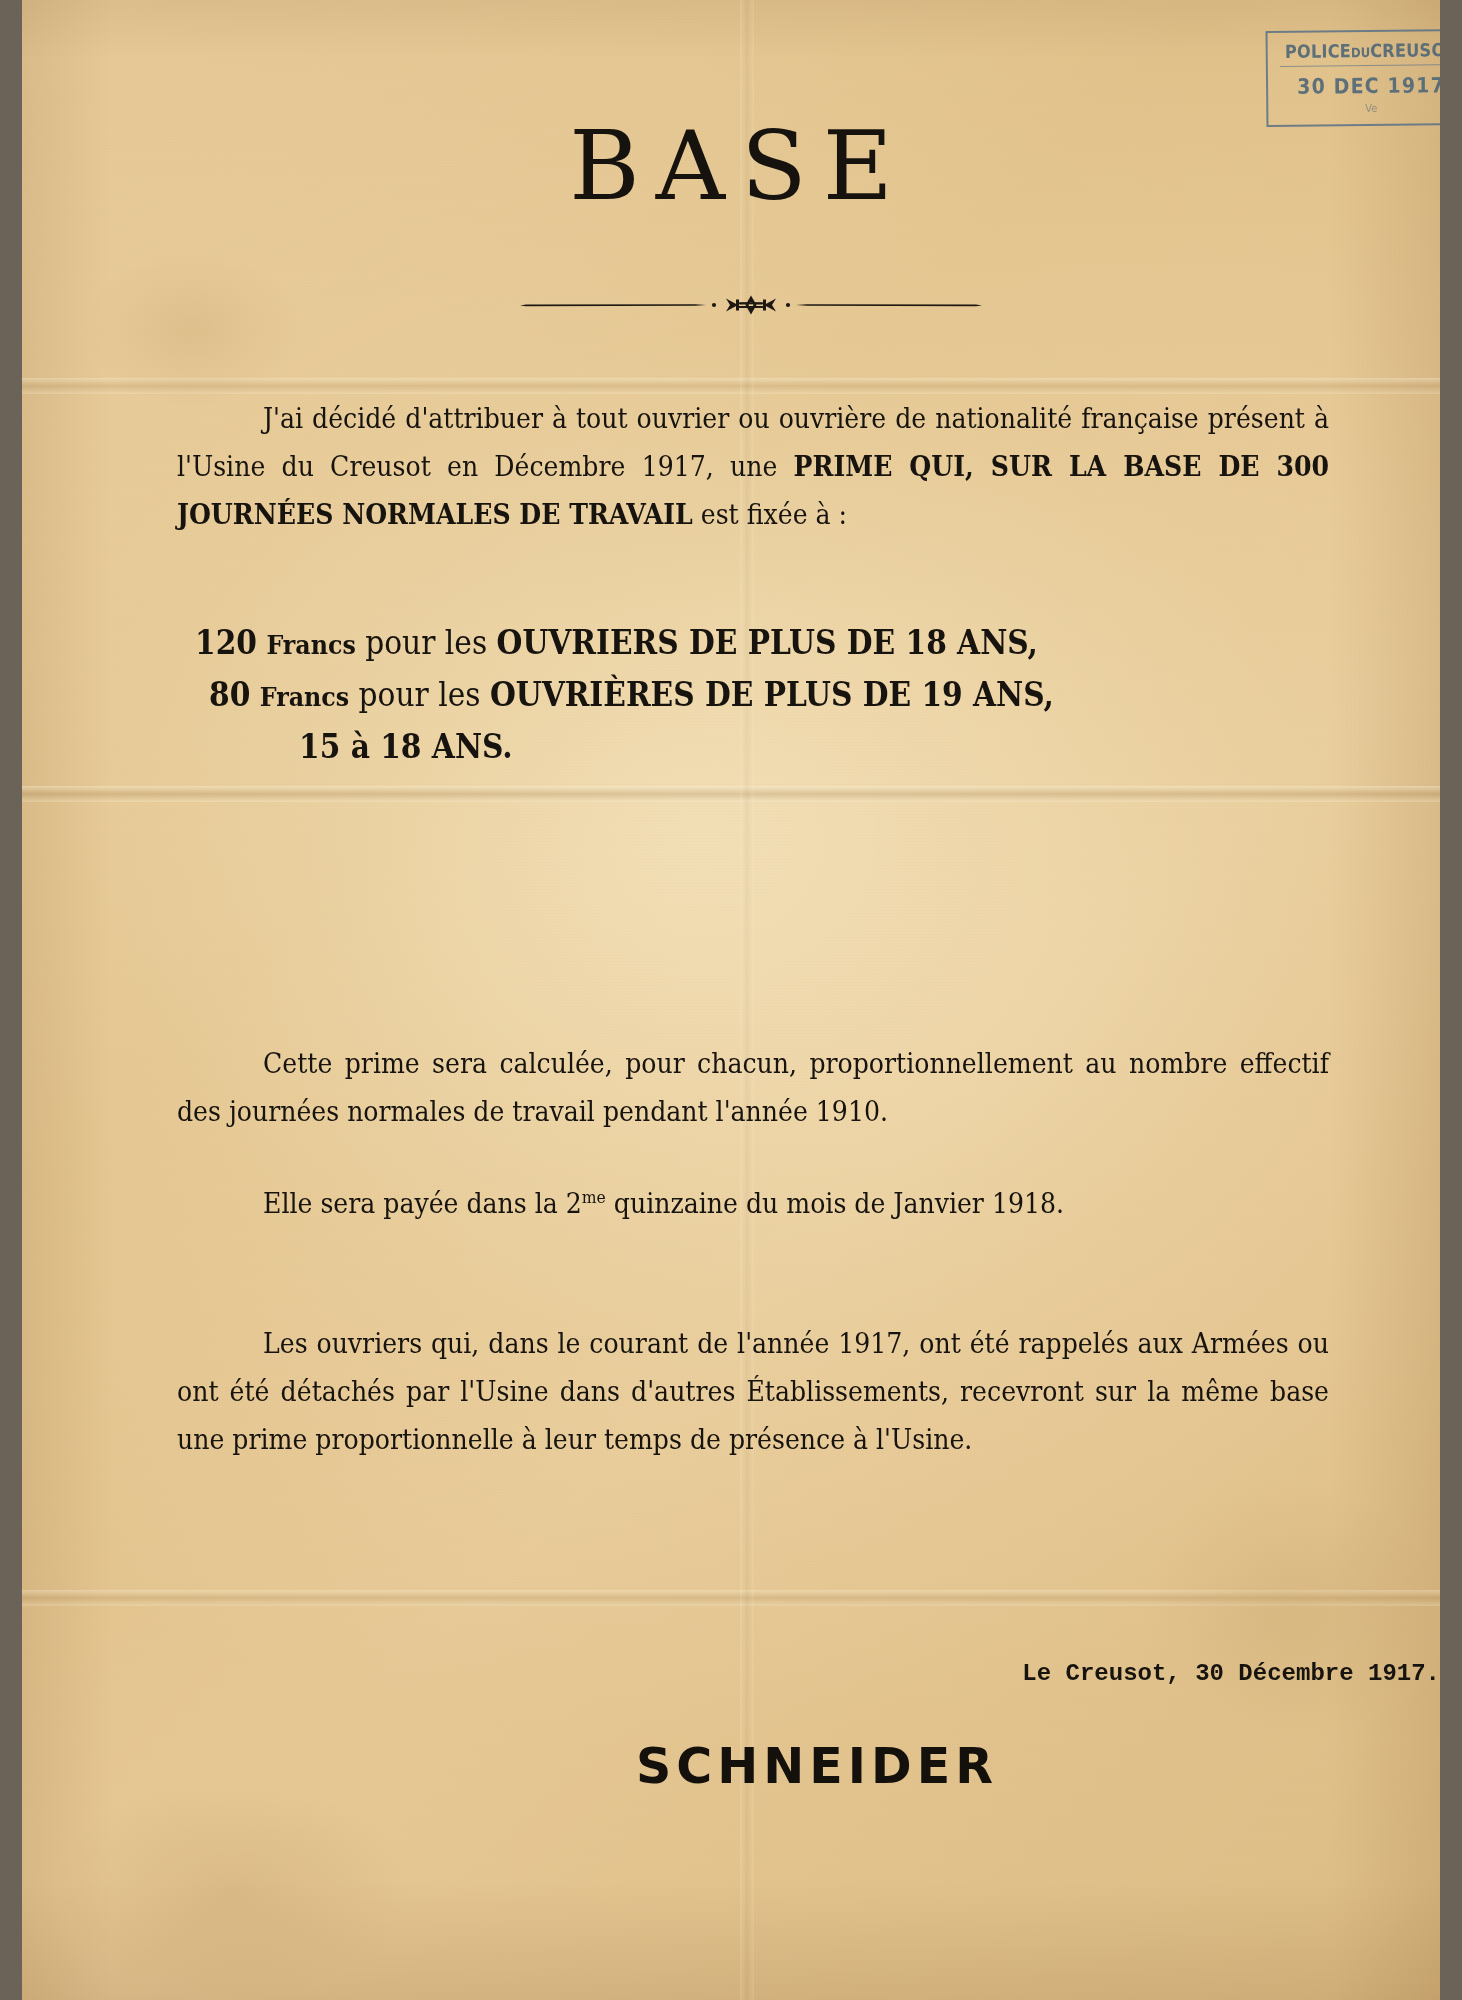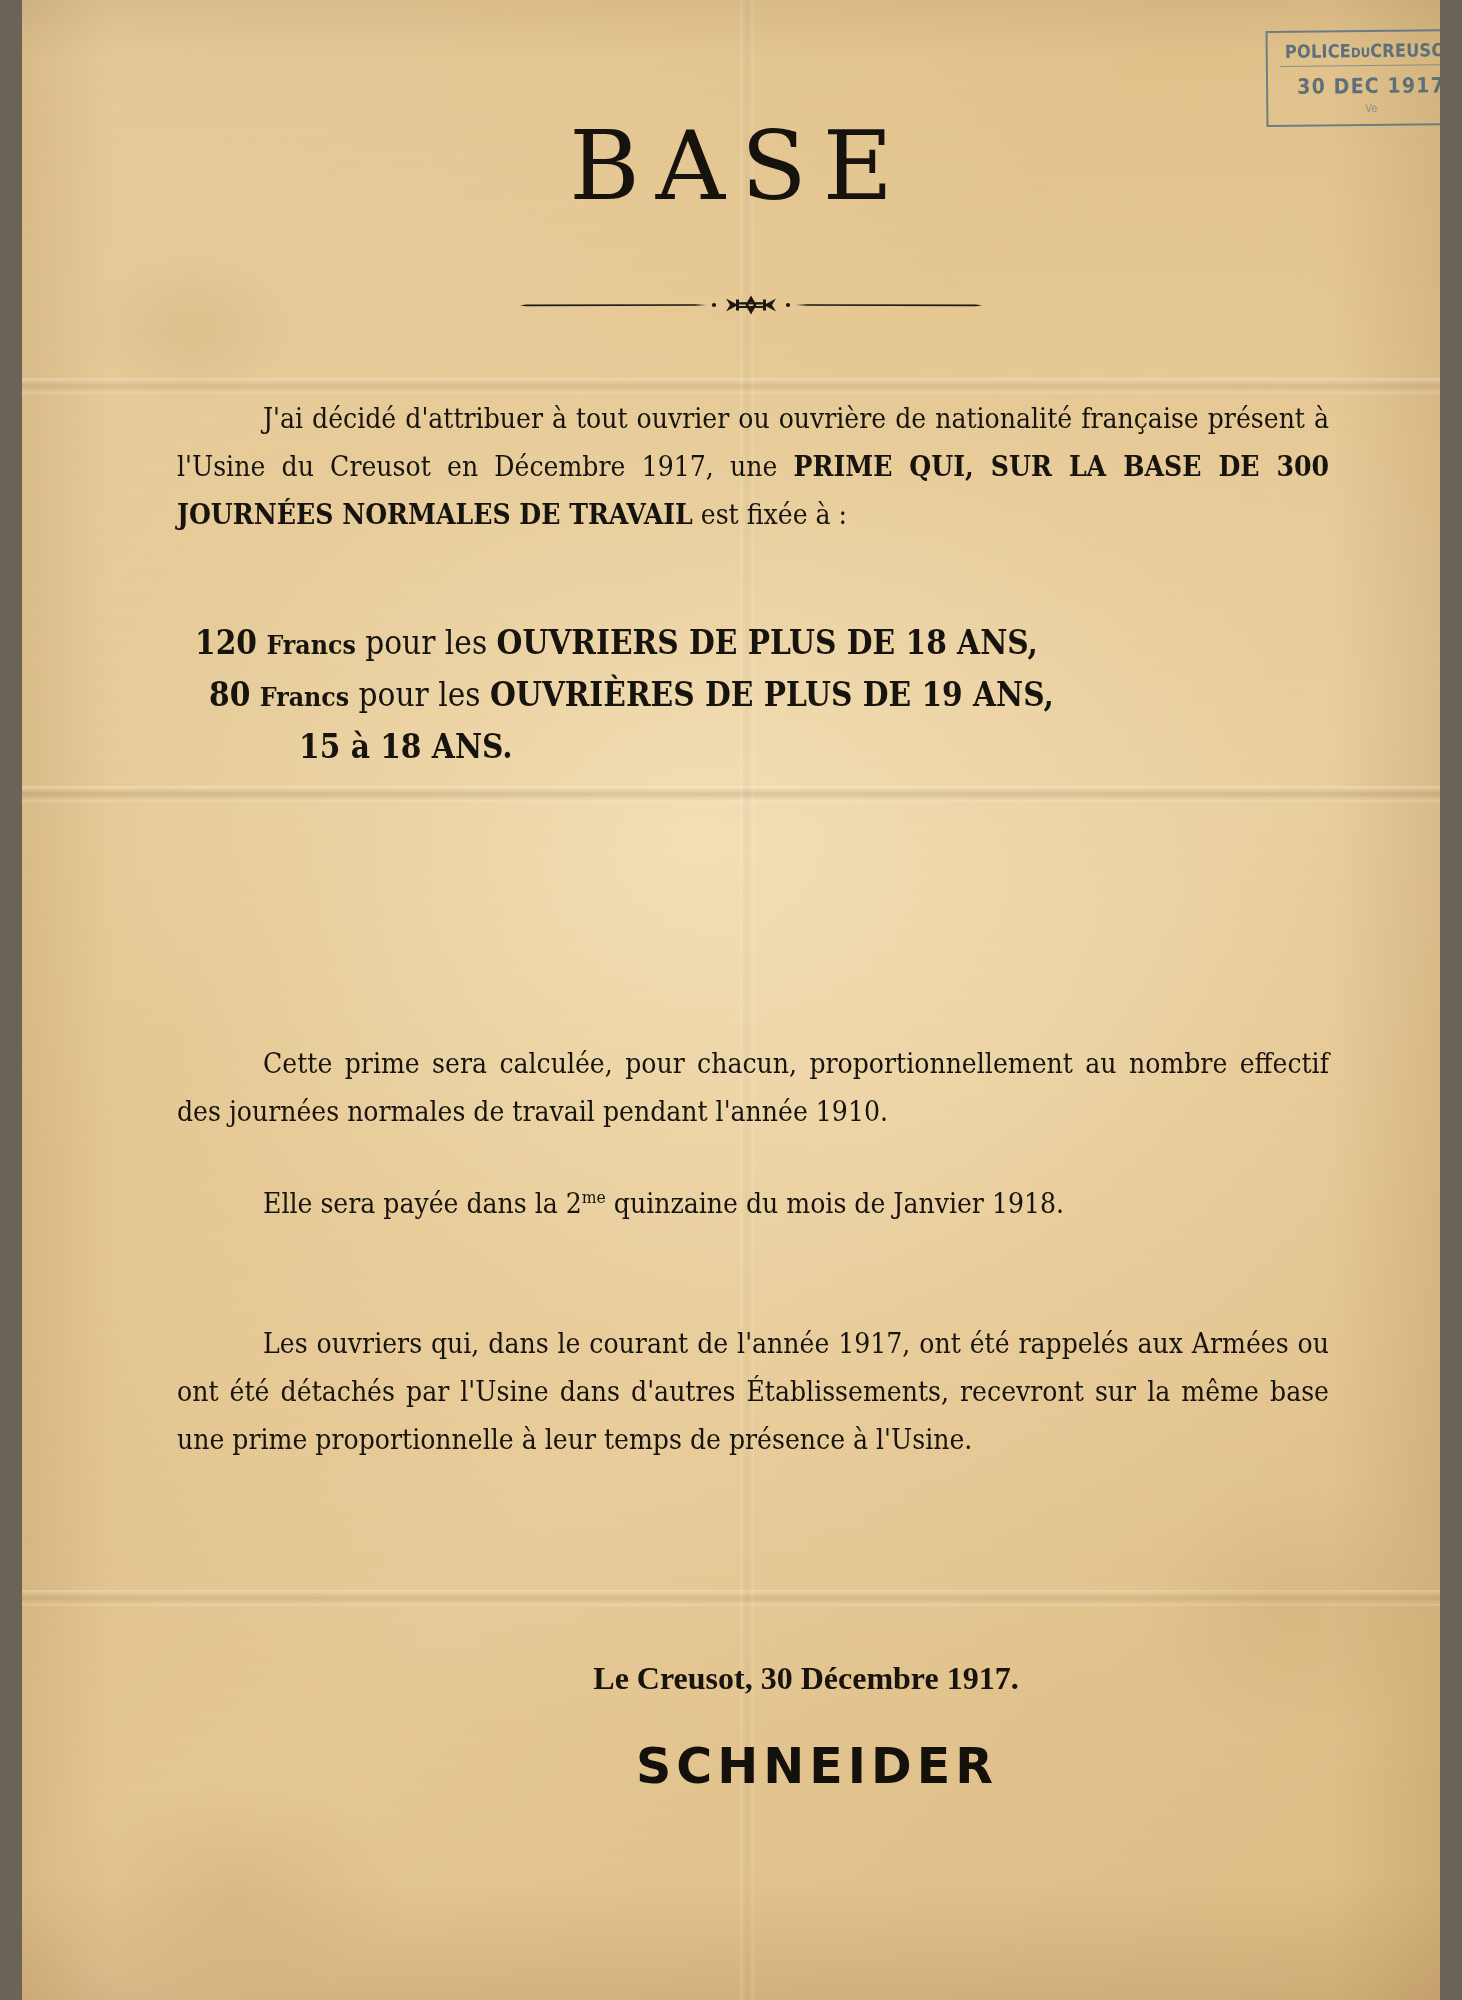--- a/index.html
+++ b/index.html
@@ -187,24 +187,24 @@
 
   #para2 { top: 1040px; }
   #para3 { top: 1180px; }
   #para4 { top: 1320px; }
 
   
   #dateline {
     position: absolute;
     top: 1660px;
     left: 0; right: 0;
-    text-align: center;
+    text-align: right;
     padding-left: 150px;
-    font-family: Liberation Serif, serif;
-    font-size: 32px;
+    font-family: Liberation Mono, monospace;
+    font-size: 24px;
     font-weight: bold;
     color: #17130e;
   }
   #signature {
     position: absolute;
     top: 1738px;
     left: 0; right: 0;
     text-align: center;
     padding-left: 172px;
     font-family: "DejaVu Sans", "Liberation Sans", sans-serif;

